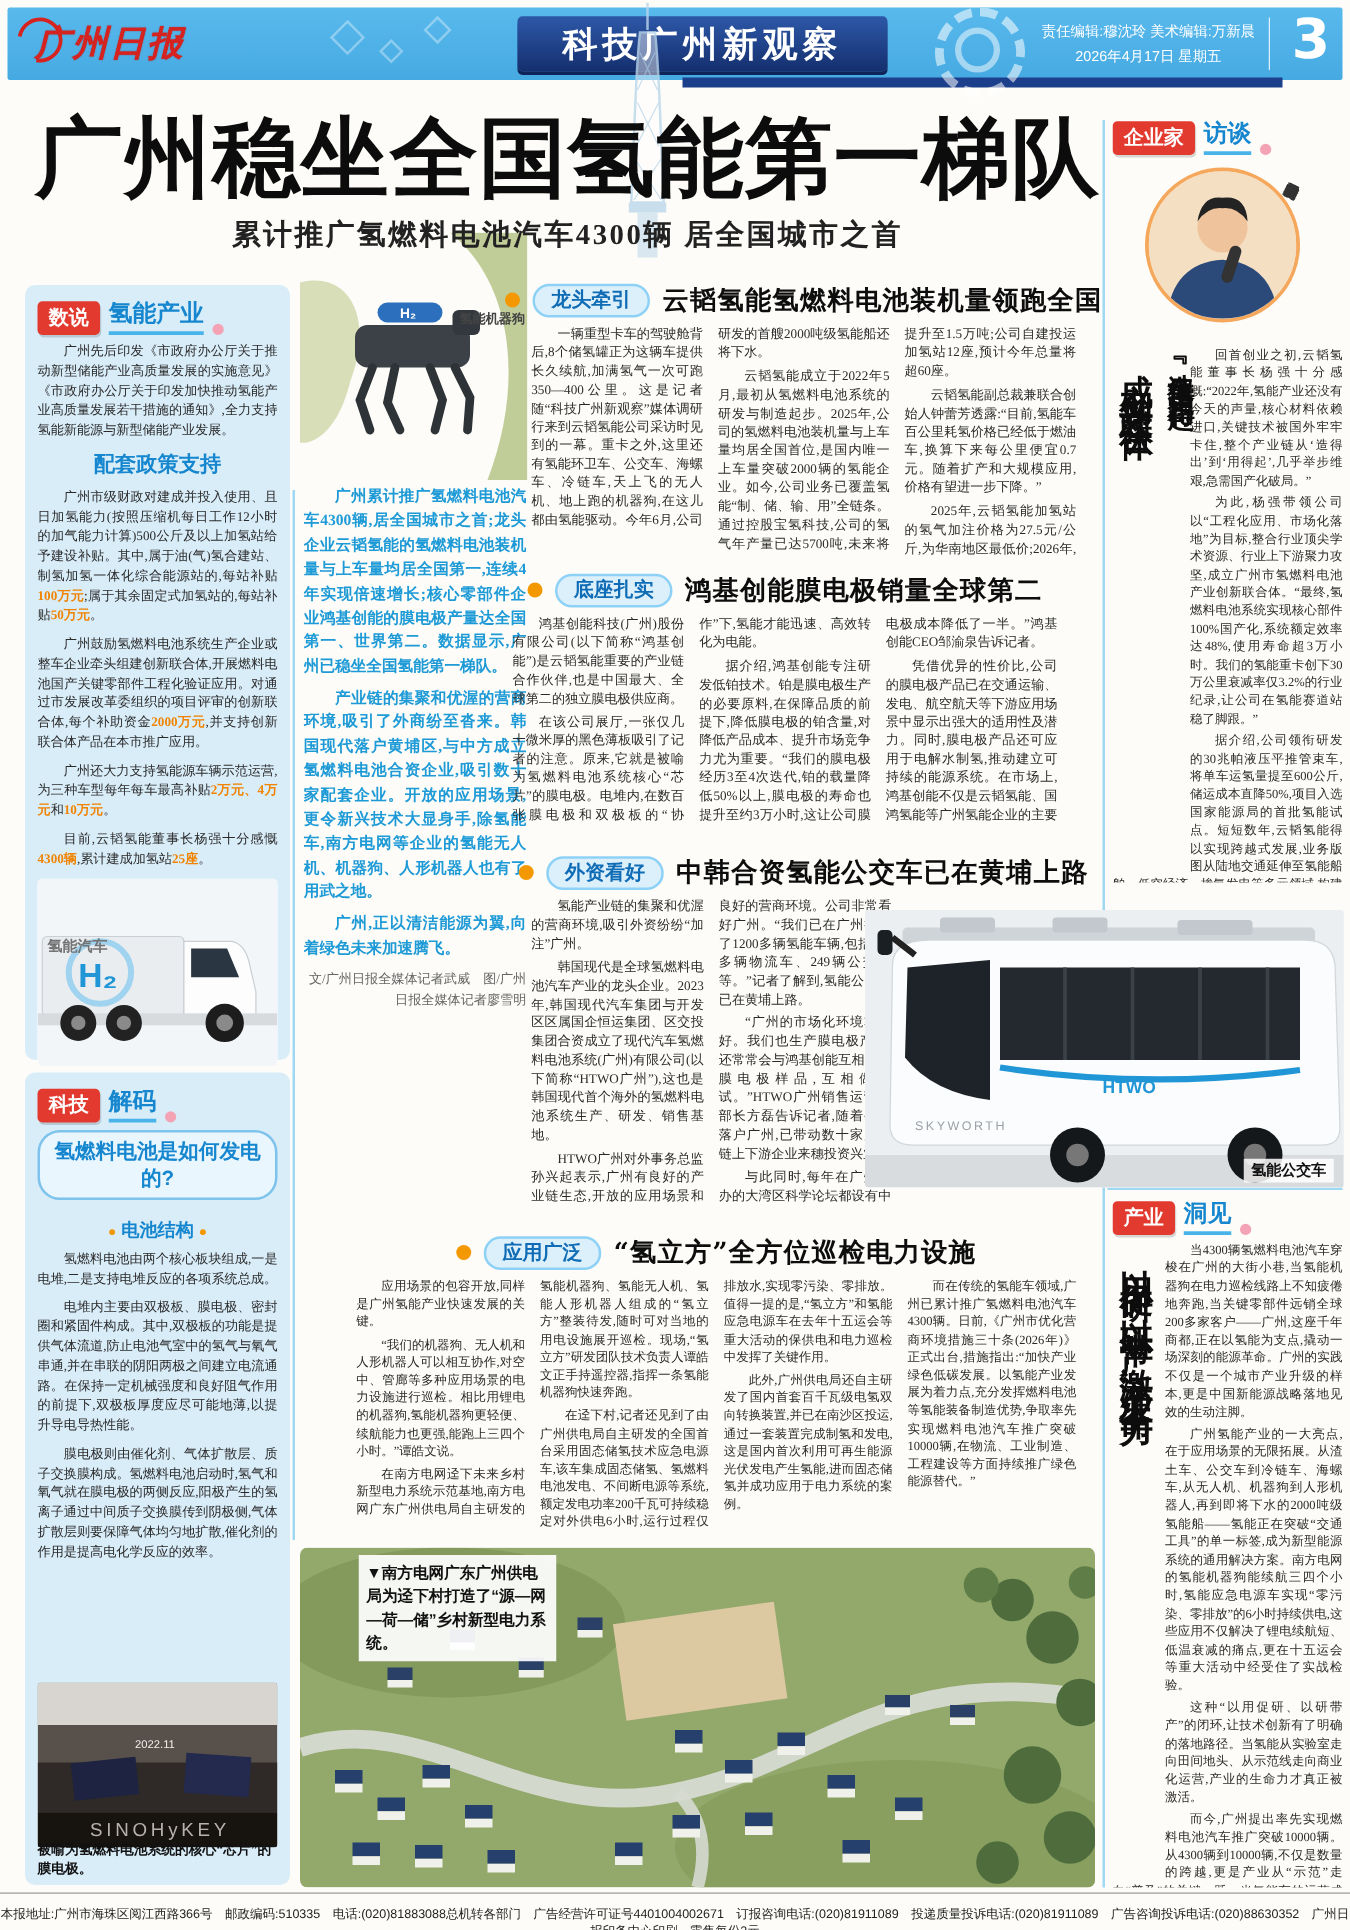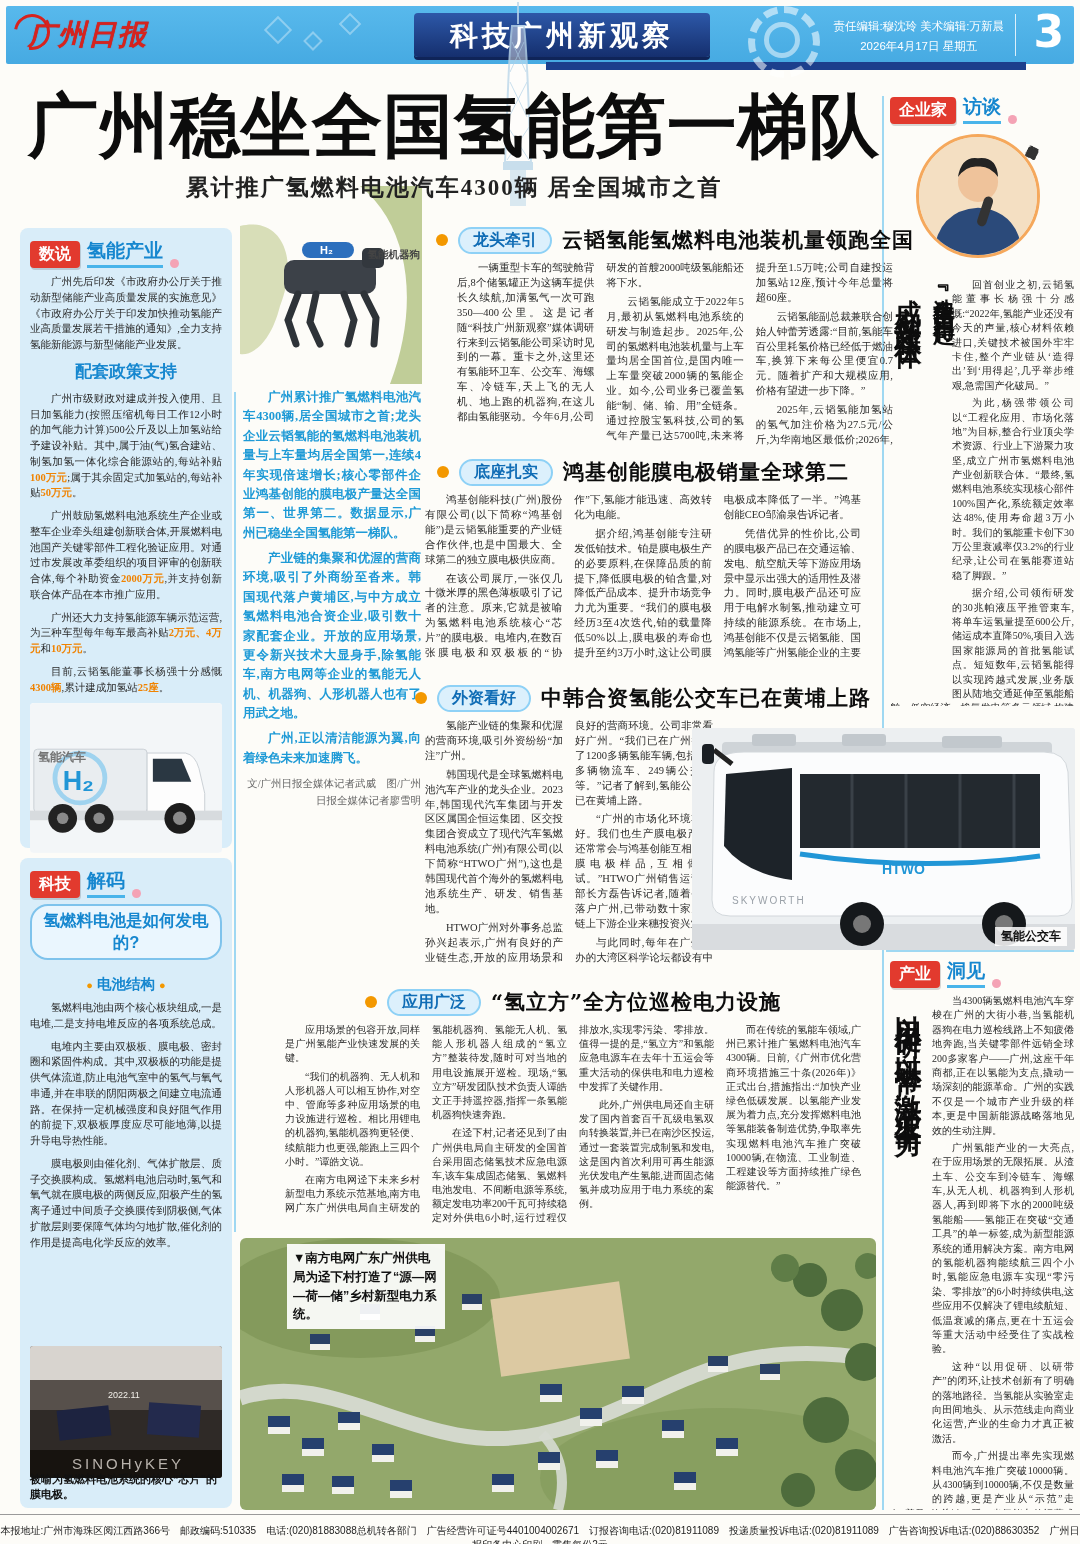--- a/index.html
+++ b/index.html
@@ -186,36 +186,36 @@
     <span class="robot-label">氢能机器狗</span>
   </div>
 
   <div class="intro">
     <p>广州累计推广氢燃料电池汽车4300辆,居全国城市之首;龙头企业云韬氢能的氢燃料电池装机量与上车量均居全国第一,连续4年实现倍速增长;核心零部件企业鸿基创能的膜电极产量达全国第一、世界第二。数据显示,广州已稳坐全国氢能第一梯队。</p>
     <p>产业链的集聚和优渥的营商环境,吸引了外商纷至沓来。韩国现代落户黄埔区,与中方成立氢燃料电池合资企业,吸引数十家配套企业。开放的应用场景,更令新兴技术大显身手,除氢能车,南方电网等企业的氢能无人机、机器狗、人形机器人也有了用武之地。</p>
     <p>广州,正以清洁能源为翼,向着绿色未来加速腾飞。</p>
     <div class="credit">文/广州日报全媒体记者武威　图/广州日报全媒体记者廖雪明</div>
   </div>
 
-  <div class="abs" style="left:425px;top:226px;width:436px;height:230px;margin-left:32px;">
+  <div class="abs" style="left:425px;top:226px;width:436px;height:230px;">
     <div class="sec-head">
       <span class="sec-dot"></span>
       <span class="pill">龙头牵引</span>
       <span class="sec-title">云韬氢能氢燃料电池装机量领跑全国</span>
     </div>
     <div class="cols c3" style="height:188px;font-family:Liberation Serif, serif;">
       <p>一辆重型卡车的驾驶舱背后,8个储氢罐正为这辆车提供长久续航,加满氢气一次可跑350—400公里。这是记者随“科技广州新观察”媒体调研行来到云韬氢能公司采访时见到的一幕。重卡之外,这里还有氢能环卫车、公交车、海螺车、冷链车,天上飞的无人机、地上跑的机器狗,在这儿都由氢能驱动。今年6月,公司研发的首艘2000吨级氢能船还将下水。</p>
       <p>云韬氢能成立于2022年5月,最初从氢燃料电池系统的研发与制造起步。2025年,公司的氢燃料电池装机量与上车量均居全国首位,是国内唯一上车量突破2000辆的氢能企业。如今,公司业务已覆盖氢能“制、储、输、用”全链条。通过控股宝氢科技,公司的氢气年产量已达5700吨,未来将提升至1.5万吨;公司自建投运加氢站12座,预计今年总量将超60座。</p>
       <p>云韬氢能副总裁兼联合创始人钟蕾芳透露:“目前,氢能车百公里耗氢价格已经低于燃油车,换算下来每公里便宜0.7元。随着扩产和大规模应用,价格有望进一步下降。”</p>
       <p>2025年,云韬氢能加氢站的氢气加注价格为27.5元/公斤,为华南地区最低价;2026年,加氢站的氢气价格已降至25.9元/公斤。“计划到2027年,氢气价格降至每公斤24元。”钟蕾芳说。</p>
 
     </div>
   </div>
 
-  <div class="abs" style="left:425px;top:458px;width:436px;height:224px;">
+  <div class="abs" style="left:410px;top:458px;width:436px;height:224px;">
     <div class="sec-head">
       <span class="sec-dot"></span>
       <span class="pill">底座扎实</span>
       <span class="sec-title">鸿基创能膜电极销量全球第二</span>
     </div>
     <div class="cols c3" style="height:182px;">
       <p>鸿基创能科技(广州)股份有限公司(以下简称“鸿基创能”)是云韬氢能重要的产业链合作伙伴,也是中国最大、全球第二的独立膜电极供应商。</p>
       <p>在该公司展厅,一张仅几十微米厚的黑色薄板吸引了记者的注意。原来,它就是被喻为氢燃料电池系统核心“芯片”的膜电极。电堆内,在数百张膜电极和双极板的“协作”下,氢能才能迅速、高效转化为电能。</p>
       <p>据介绍,鸿基创能专注研发低铂技术。铂是膜电极生产的必要原料,在保障品质的前提下,降低膜电极的铂含量,对降低产品成本、提升市场竞争力尤为重要。“我们的膜电极经历3至4次迭代,铂的载量降低50%以上,膜电极的寿命也提升至约3万小时,这让公司膜电极成本降低了一半。”鸿基创能CEO邹渝泉告诉记者。</p>
       <p>凭借优异的性价比,公司的膜电极产品已在交通运输、发电、航空航天等下游应用场景中显示出强大的适用性及潜力。同时,膜电极产品还可应用于电解水制氢,推动建立可持续的能源系统。在市场上,鸿基创能不仅是云韬氢能、国鸿氢能等广州氢能企业的主要膜电极供应商,还累计服务全球超过200家客户,并建立了稳固的合作关系。</p>

